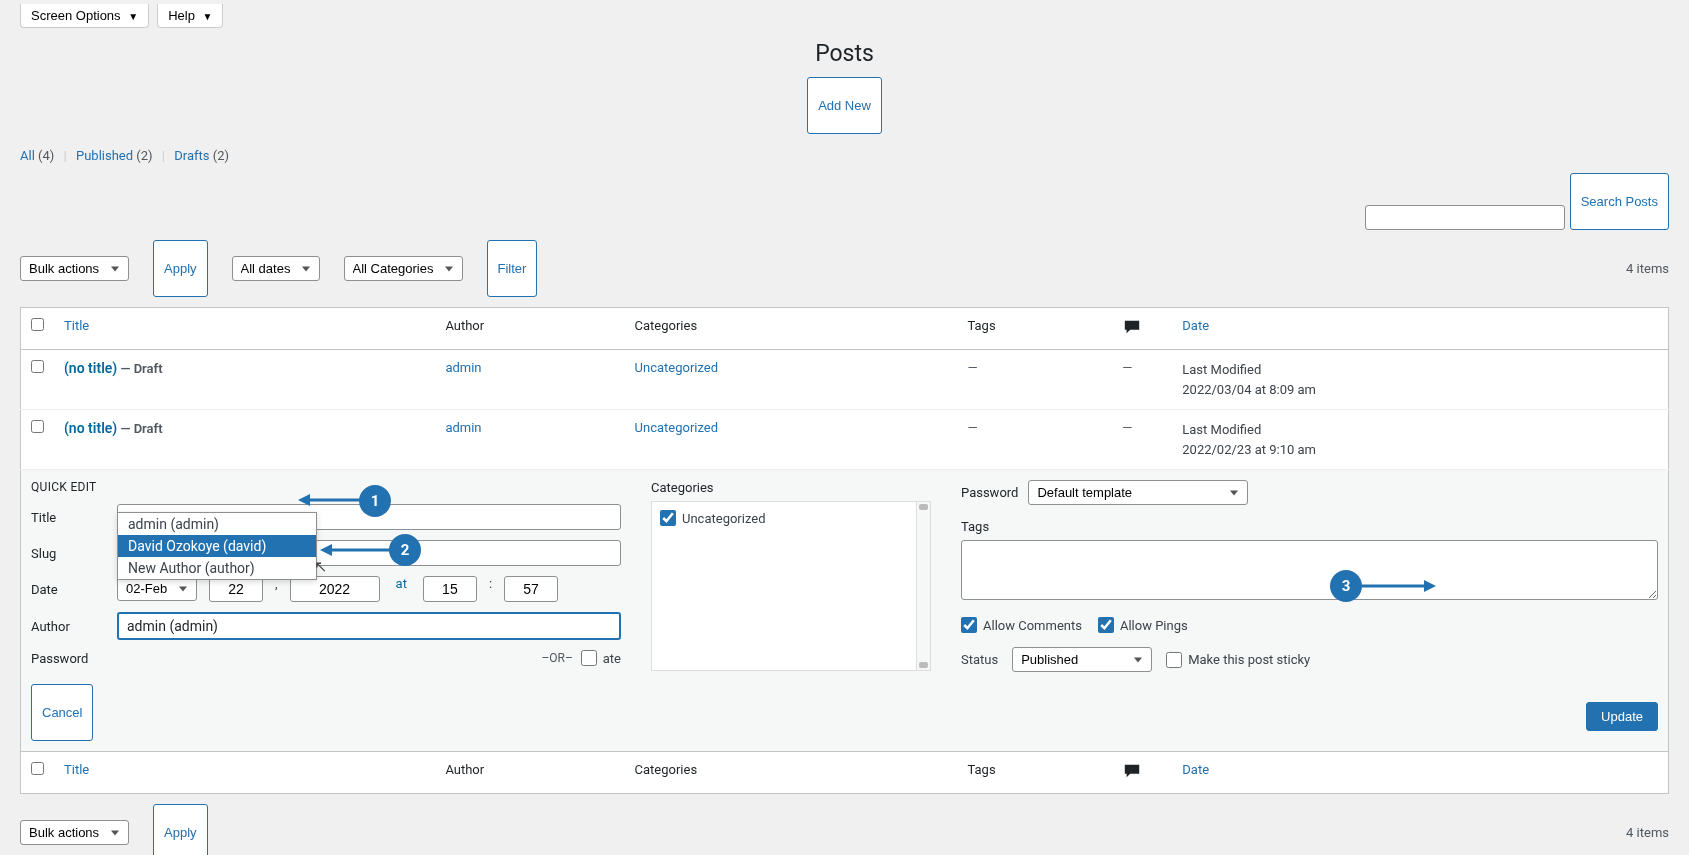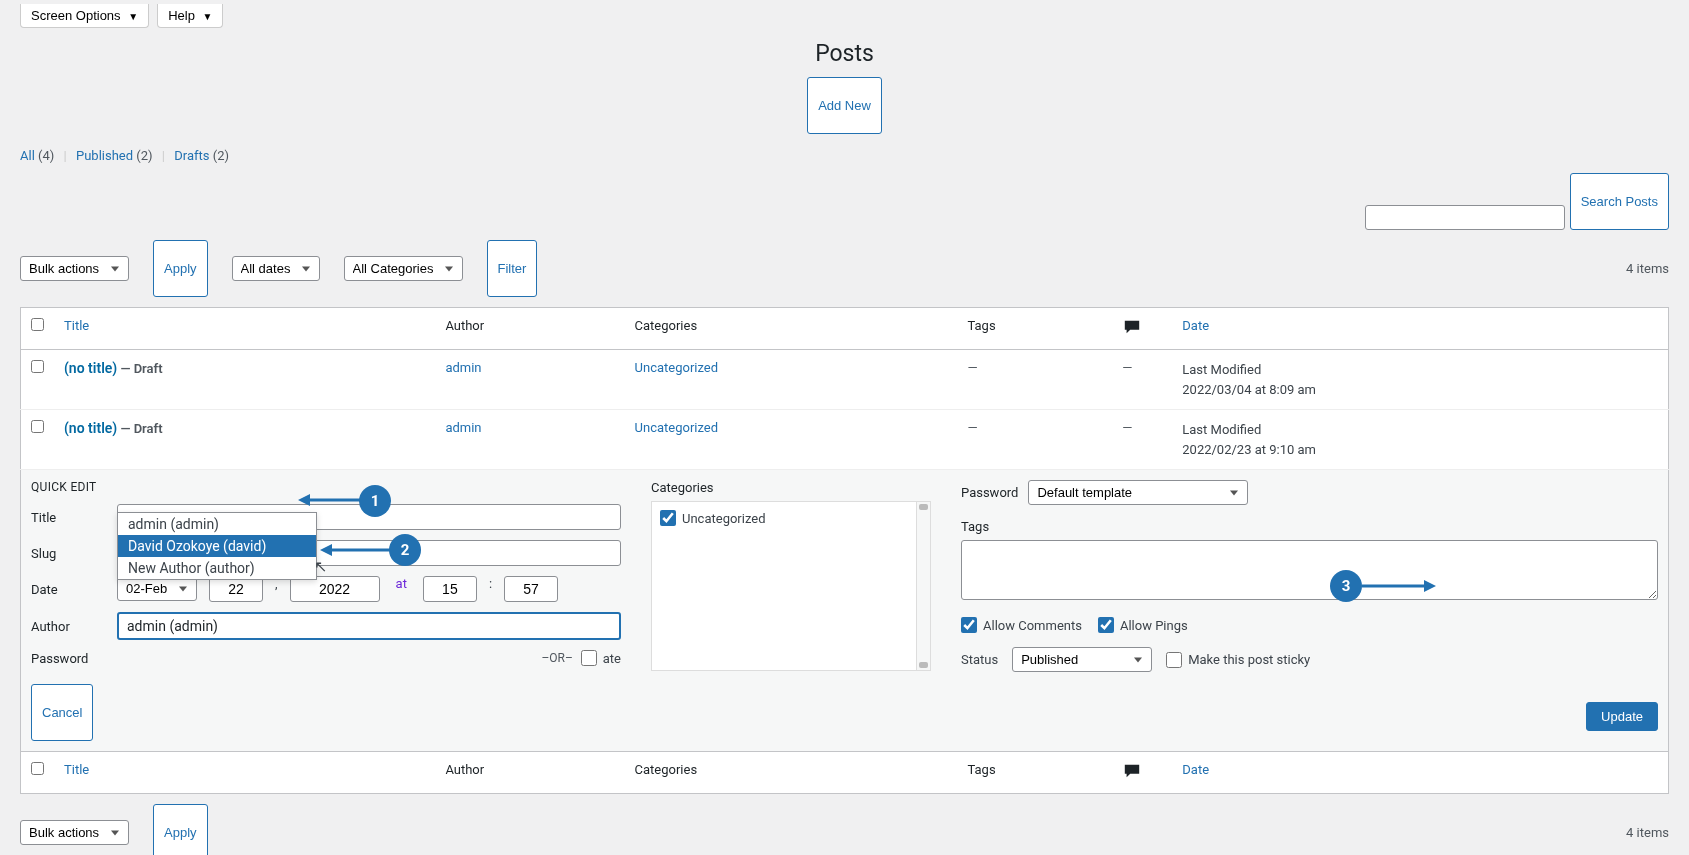--- a/index.html
+++ b/index.html
@@ -47,21 +47,21 @@
 .qe-cols { display: flex; gap: 30px; }
 .qe-col1 { width: 590px; }
 .qe-col2 { width: 280px; }
 .qe-col3 { flex: 1; }
 .qe-row { display: flex; align-items: center; margin-bottom: 10px; }
 .qe-label { width: 86px; font-size: 13px; color: #1d2327; flex-shrink: 0; }
 .qe-input { flex: 1; padding: 4px 8px; border: 1px solid #8c8f94; border-radius: 3px; font-size: 14px; background: #fff; }
 .qe-input-sm { width: 54px; text-align: center; }
 .qe-input-yr { width: 90px; text-align: center; }
 .qe-date-row { display: flex; align-items: flex-start; gap: 12px; }
-.qe-date-row .at { font-size: 13px; color: #6d28d9; margin: 0 4px; }
+.qe-date-row .at { font-size: 13px; color: #0369a1; margin: 0 4px; }
 .qe-combobox { flex: 1; padding: 4px 8px; border: 2px solid #2271b1; border-radius: 3px; background: #fff; color: #1d2327; font-size: 14px; }
 .qe-dropdown { position: absolute; left: 117px; top: 512px; width: 200px; background: #fff; border: 1px solid #8c8f94; box-shadow: 0 2px 6px rgba(0,0,0,0.15); z-index: 50; }
 .qe-dropdown .opt { padding: 3px 10px; font-size: 14px; cursor: pointer; }
 .qe-dropdown .opt.selected { background: #2271b1; color: #fff; }
 .qe-or { font-size: 12px; color: #50575e; }
 .qe-catbox { border: 1px solid #ddd; background: #fff; height: 170px; padding: 8px; position: relative; overflow: hidden; }
 .qe-catbox .scroll { position: absolute; right: 0; top: 0; bottom: 0; width: 14px; background: #f6f7f7; border-left: 1px solid #ddd; }
 .qe-catbox .scroll .thumb { position: absolute; left: 2px; right: 2px; top: 2px; height: 6px; background: #bbb; border-radius: 2px; }
 .qe-catbox .scroll .thumb2 { position: absolute; left: 2px; right: 2px; bottom: 2px; height: 6px; background: #bbb; border-radius: 2px; }
 .qe-chk { display: flex; align-items: center; gap: 6px; font-size: 13px; }

